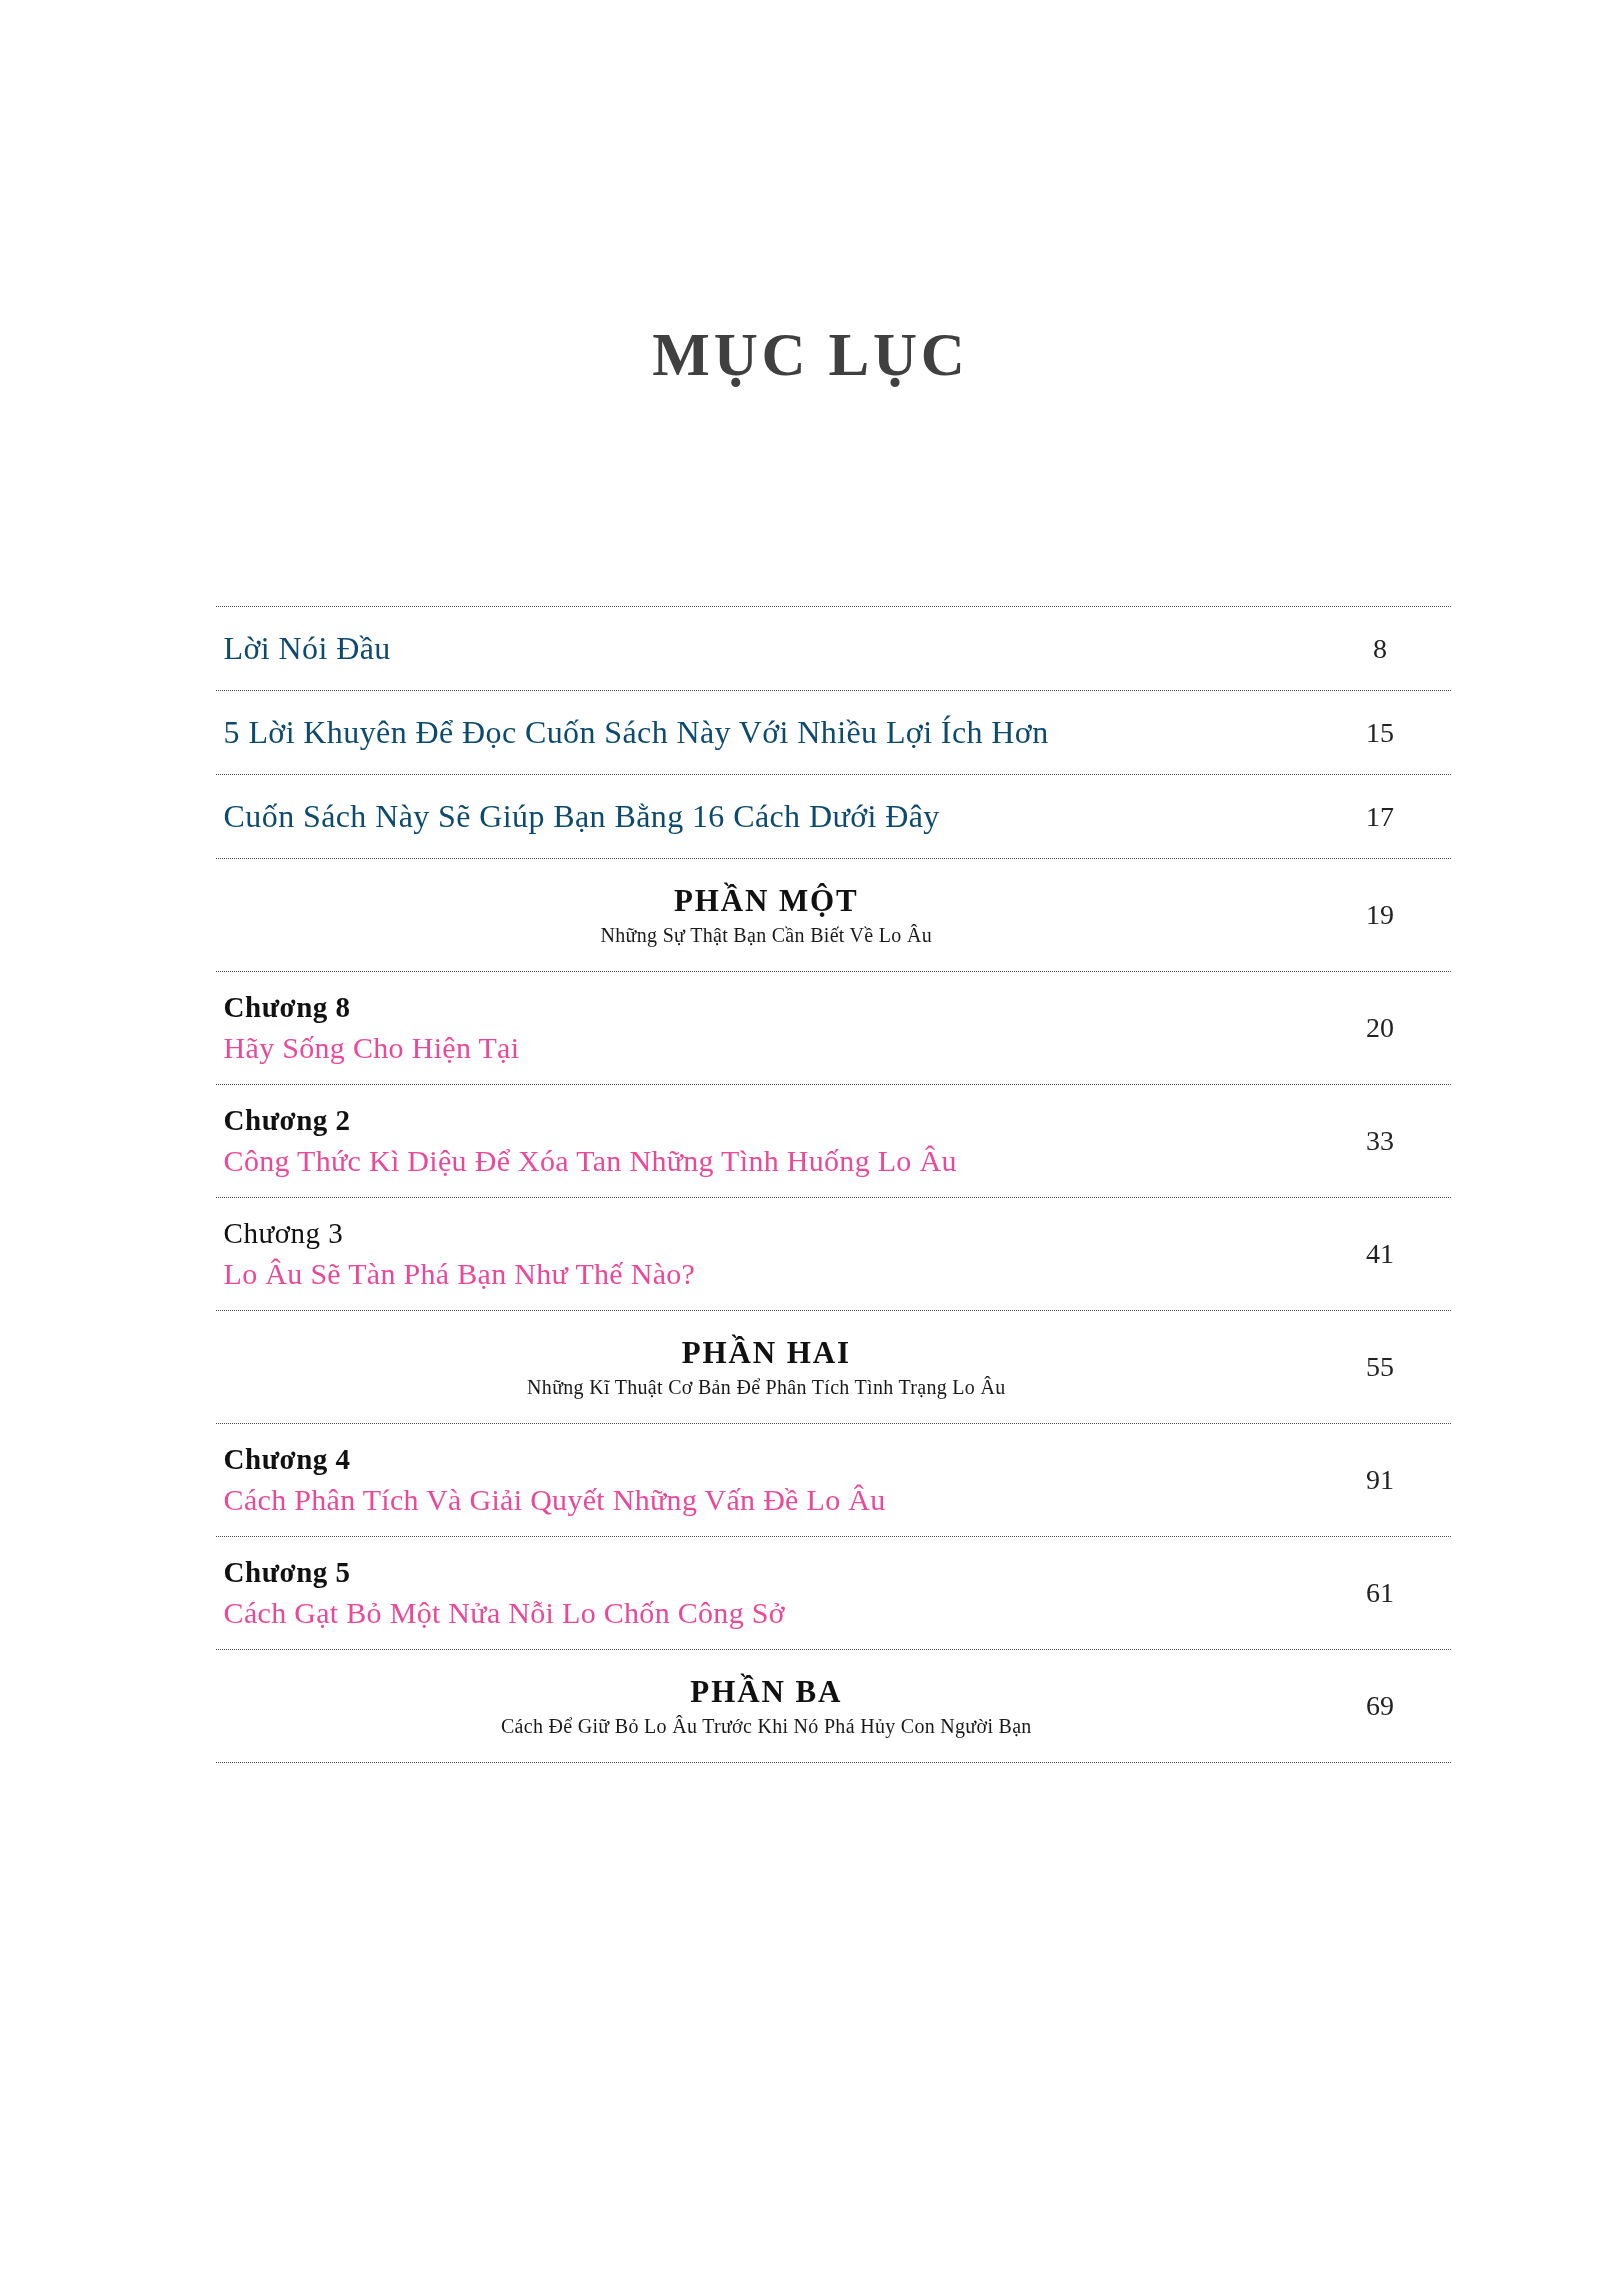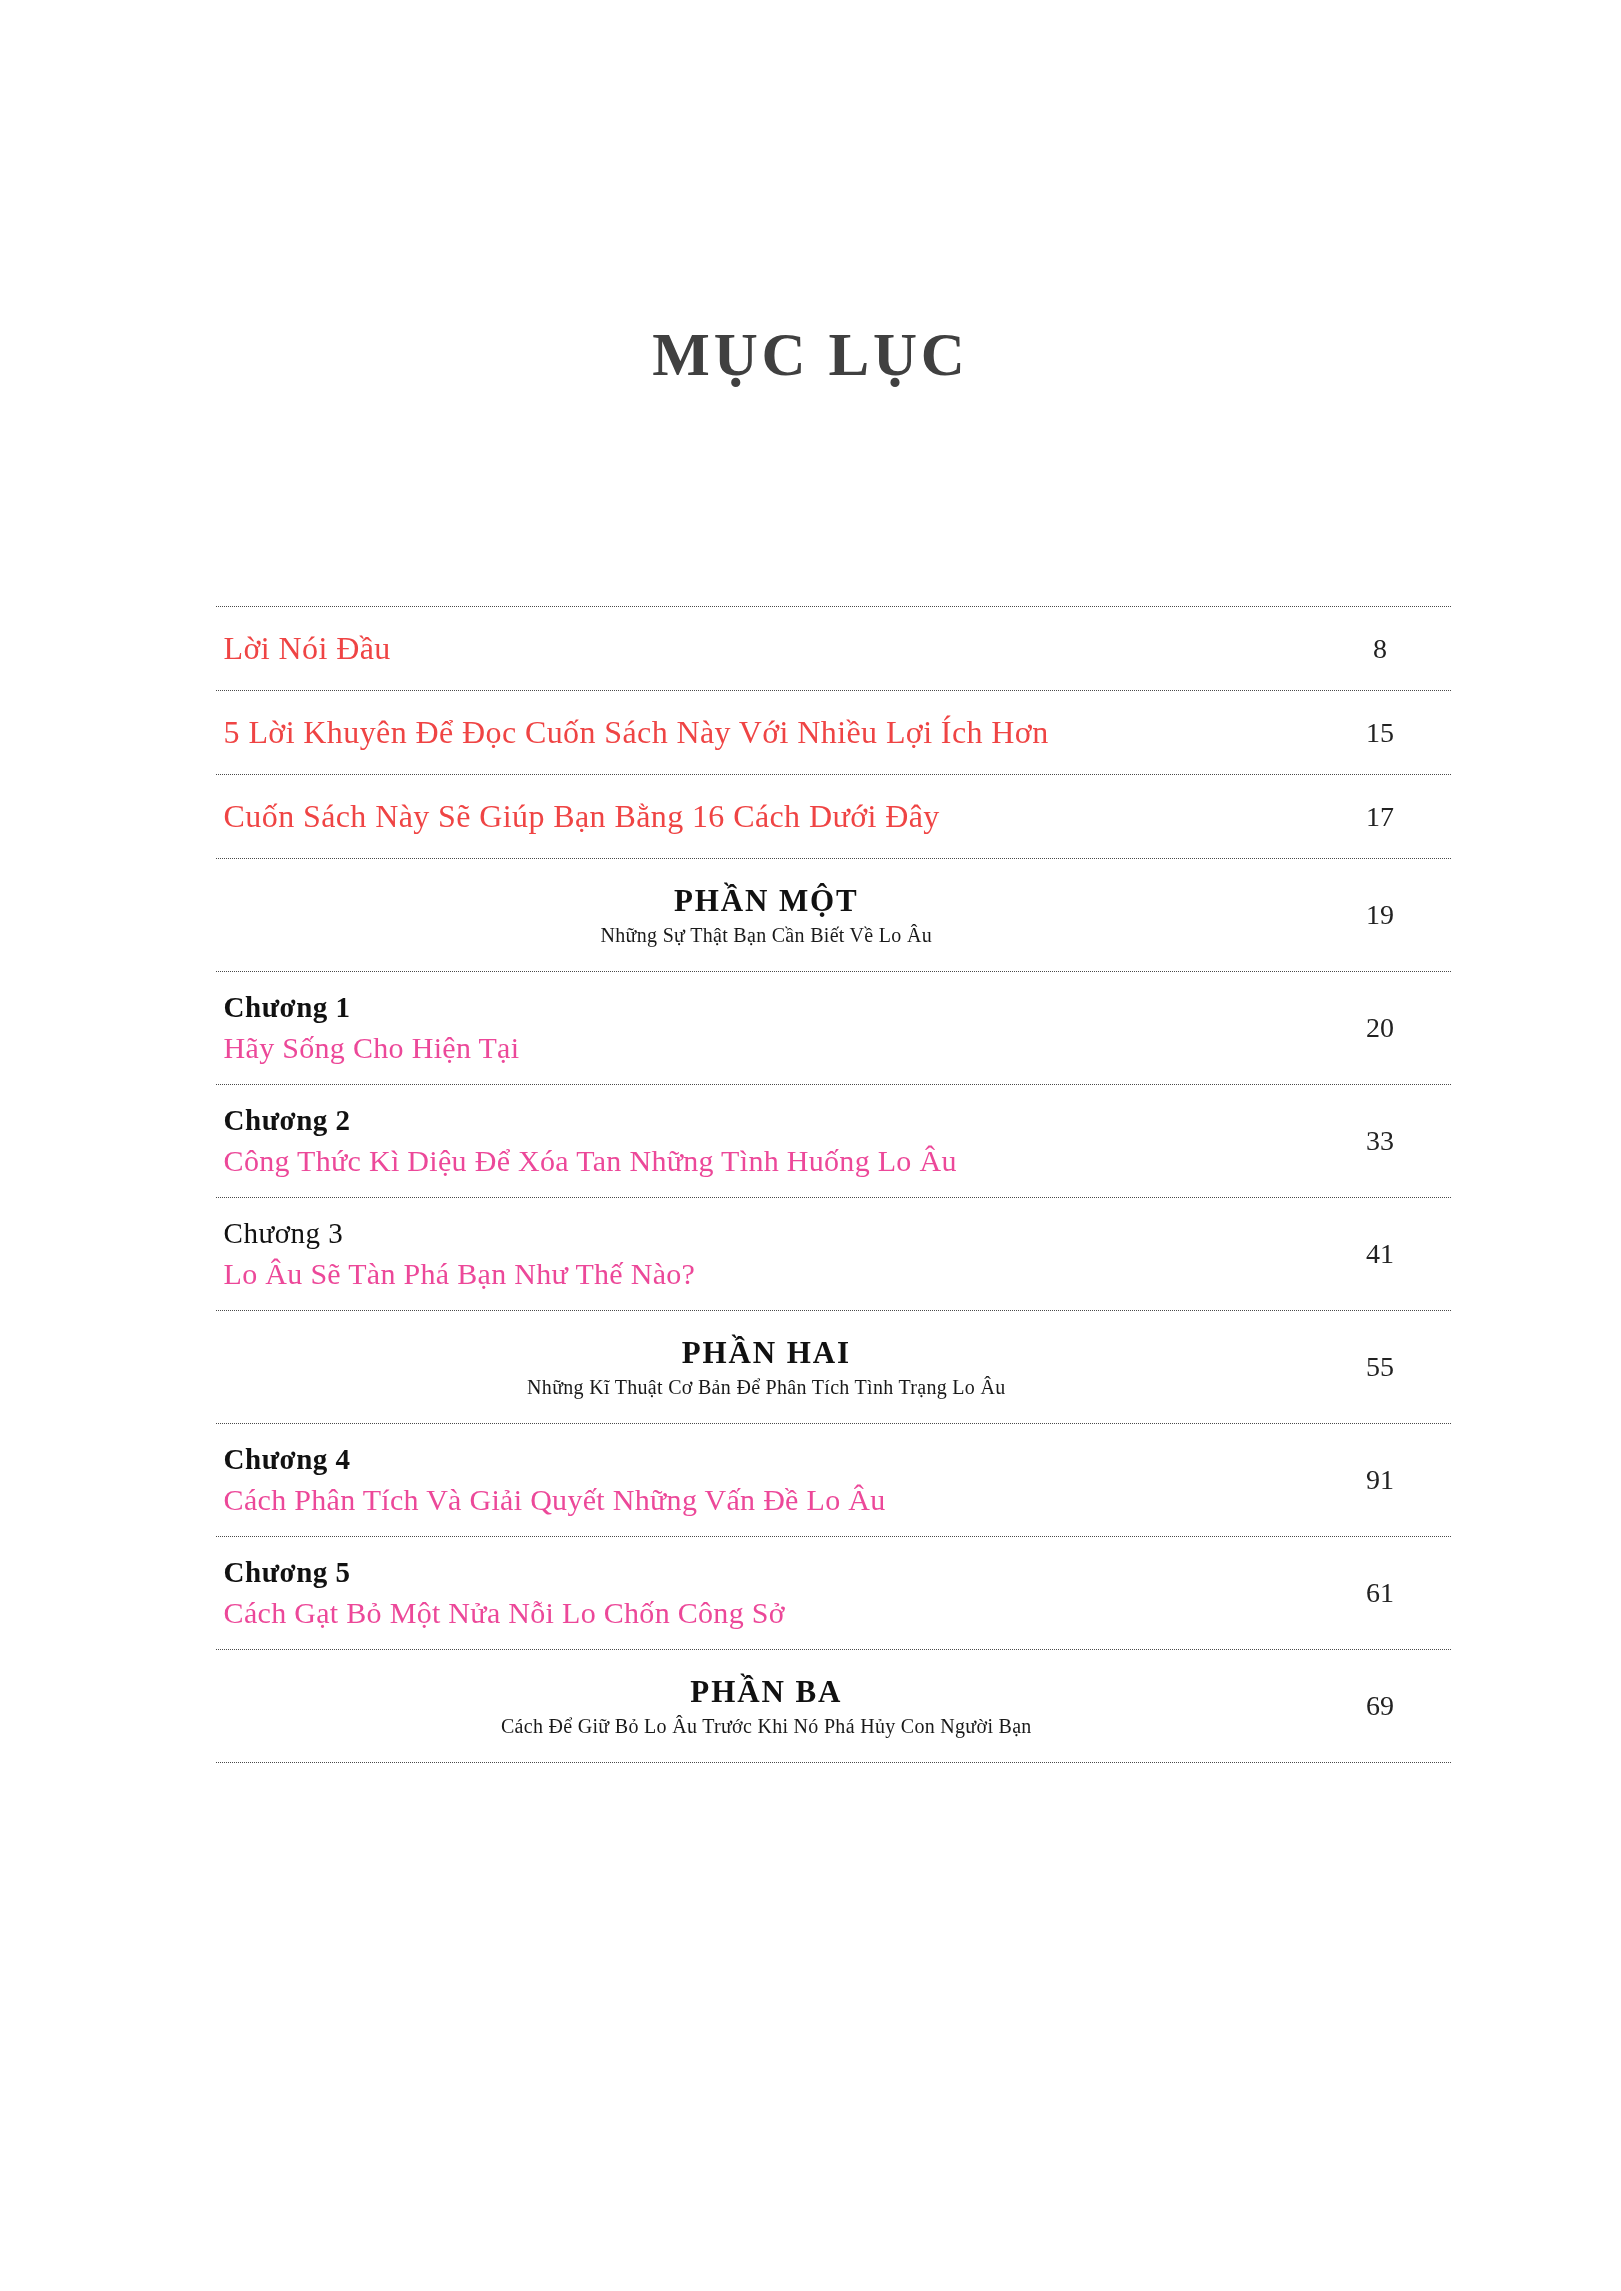--- a/index.html
+++ b/index.html
@@ -69,21 +69,21 @@
   }
 
   
   .simple .row-labels {
     min-height: 83px;
     justify-content: center;
   }
   .entry-main {
     font-size: 32px;
     line-height: 1.35;
-    color: #ef4444;
+    color: #0c4a6e;
     letter-spacing: 0.4px;
   }
 
   
   .part .row-labels {
     align-items: center;
     text-align: center;
     min-height: 112px;
     justify-content: center;
     padding-right: 0px;
@@ -155,21 +155,21 @@
     <li class="toc-row part">
       <div class="row-labels">
         <div class="part-title">PHẦN MỘT</div>
         <div class="part-sub">Những Sự Thật Bạn Cần Biết Về Lo Âu</div>
       </div>
       <div class="row-page">19</div>
     </li>
 
     <li class="toc-row chapter">
       <div class="row-labels">
-        <div class="chapter-label">Chương 1</div>
+        <div class="chapter-label">Chương 8</div>
         <div class="chapter-sub">Hãy Sống Cho Hiện Tại</div>
       </div>
       <div class="row-page">20</div>
     </li>
 
     <li class="toc-row chapter">
       <div class="row-labels">
         <div class="chapter-label">Chương 2</div>
         <div class="chapter-sub">Công Thức Kì Diệu Để Xóa Tan Những Tình Huống Lo Âu</div>
       </div>

